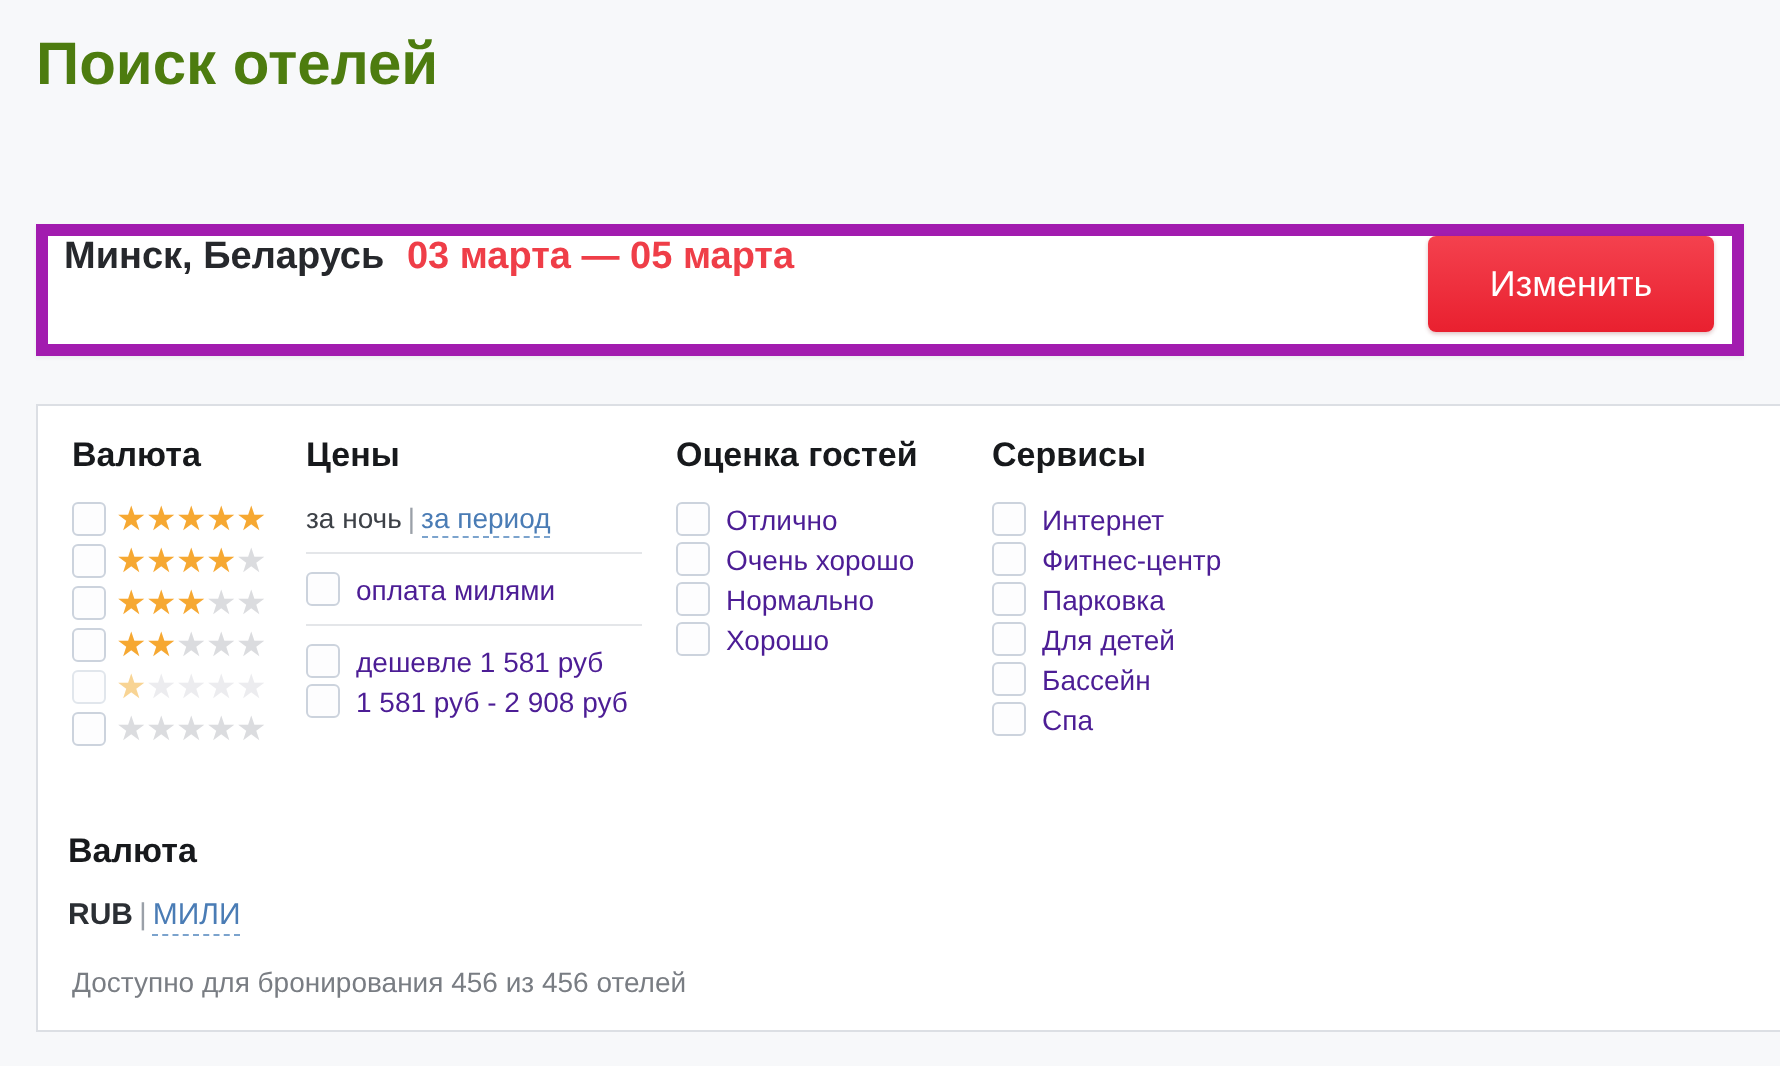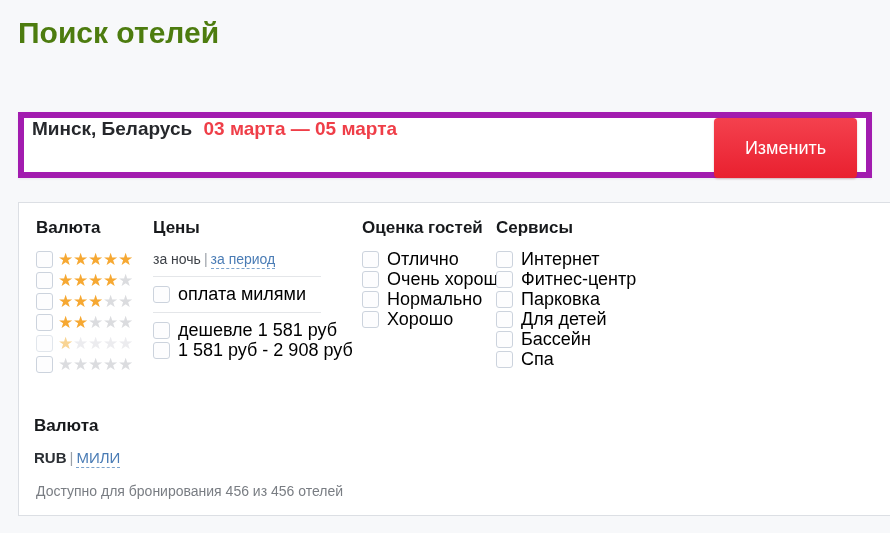--- a/index.html
+++ b/index.html
@@ -16,48 +16,48 @@
   .search-bar {
     position:absolute; left:18px; top:112px; width:854px; height:66px;
     background:#ffffff; border:6px solid #a21caf;
     box-shadow:0 1px 2px rgba(40,50,60,.06);
     display:flex; align-items:flex-start; justify-content:space-between;
     padding:0 9px 0 8px;
   }
   .search-text { font-size:19px; font-weight:700; color:#26282c; white-space:nowrap; }
   .search-text .dates { color:#ef3e48; margin-left:6px; }
   .change-btn {
-    width:143px; height:60px; border:none; border-radius:4px;
+    width:143px; height:48px; border:none; border-radius:4px;
     background:linear-gradient(180deg,#f4414e 0%,#e9202f 100%);
     color:#ffffff; font-size:18px; font-family:inherit; cursor:pointer;
     box-shadow:0 1px 2px rgba(120,10,20,.25);
   }
   
   .filters-panel {
     position:absolute; left:18px; top:202px; width:880px; height:314px;
     background:#ffffff; border:1px solid #dcdfe4;
   }
   .col { position:absolute; top:15px; }
   .col-stars    { left:17px; }
   .col-prices   { left:134px; width:172px; }
-  .col-rating   { left:319px;margin-left:24px; }
+  .col-rating   { left:319px; }
   .col-services { left:477px; }
   .col h2, .currency-block h2 {
     font-size:17px; font-weight:700; color:#17191c; margin-bottom:13px;
   }
   
   .checkbox {
     flex:0 0 auto; width:17px; height:17px;
     border:1px solid #ccd3dd; border-radius:3px; background:#fdfdfe;
     display:inline-block; cursor:pointer;
   }
   .opt-row {
     display:flex; align-items:center; gap:8px;
     height:17px; margin-bottom:3px; cursor:pointer;
-    font-size:18px; color:#000000; white-space:nowrap;
+    font-size:14px; color:#4c1d95; white-space:nowrap;
   }
   
   .star-row { display:flex; align-items:center; gap:5px; height:17px; margin-bottom:4px; cursor:pointer; }
   .stars { display:flex; line-height:17px; }
   .star { font-size:17px; width:15px; text-align:center; }
   .star.filled { color:#f6a832; }
   .star.empty  { color:#dbdcdf; }
   .star-row.faded .star.filled { color:#f8d494; }
   .star-row.faded .star.empty  { color:#ececef; }
   .star-row.faded .checkbox    { border-color:#e1e6ec; }

